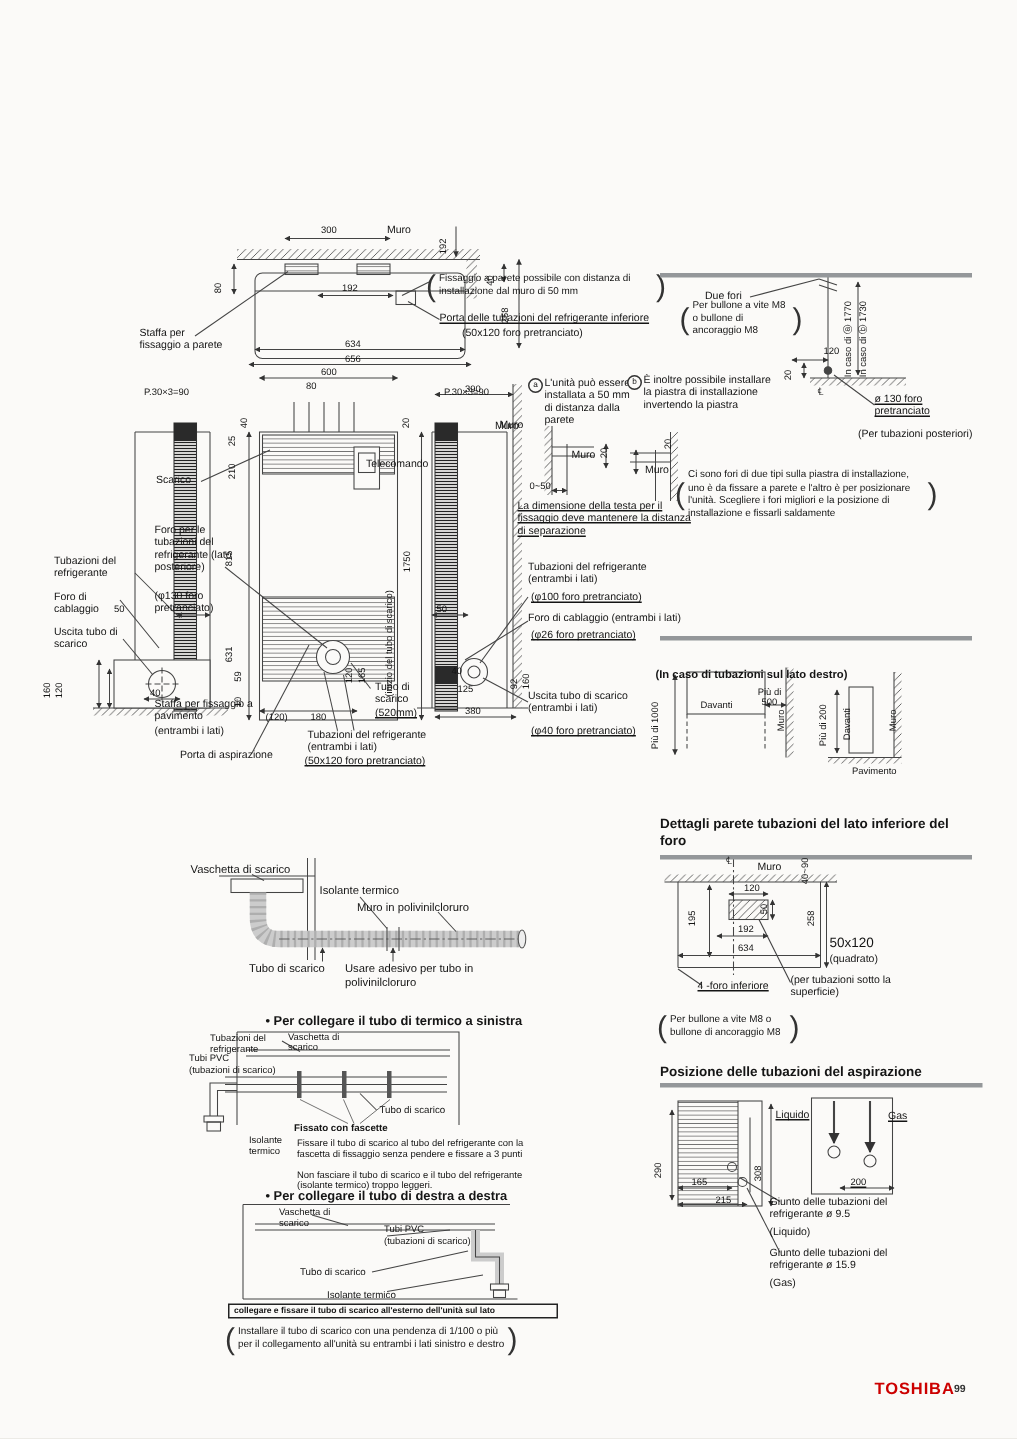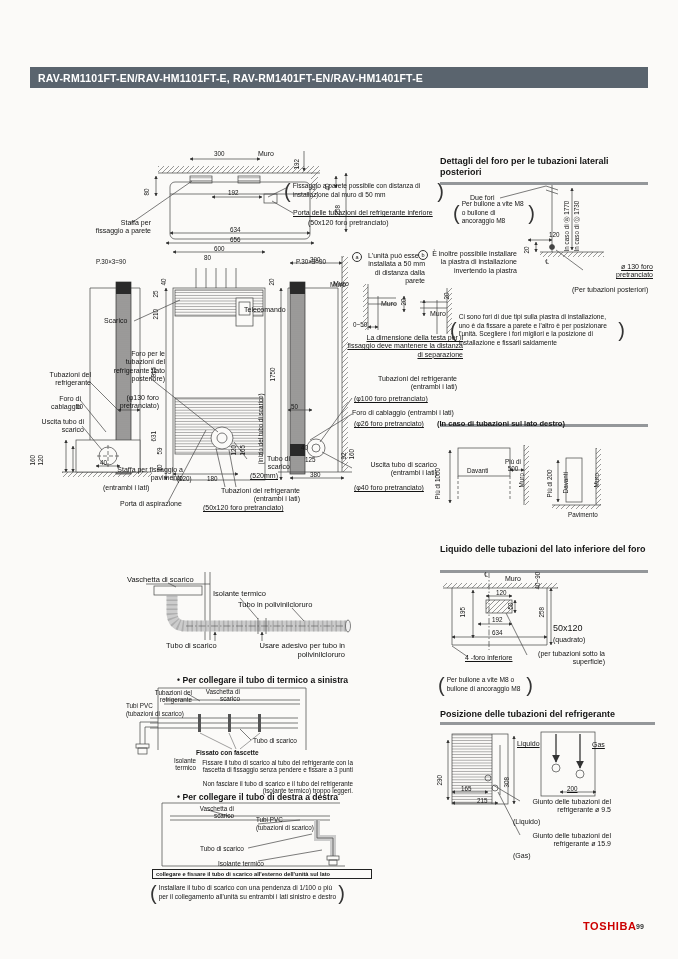--- a/index.html
+++ b/index.html
@@ -3,21 +3,21 @@
 <meta charset="utf-8">
 <style>
   html,body{margin:0;padding:0;background:#e9e7e4;}
   .page{position:relative;width:678px;height:959px;background:#fbfaf8;outline:1px solid #ddd9d4;
         font-family:"Liberation Sans",sans-serif;color:#151515;overflow:hidden;}
   .modelbar{position:absolute;left:30px;top:67px;width:618px;height:21px;background:#5a646e;
             color:#fff;font-weight:bold;font-size:10.5px;display:flex;align-items:center;
             padding-left:8px;box-sizing:border-box;letter-spacing:.2px;}
   svg.lines{position:absolute;left:0;top:0;width:678px;height:959px;}
   .lbl{position:absolute;font-size:7px;line-height:1.18;color:#141414;white-space:nowrap;}
-  .wrap{white-space:normal;text-align:right;}
+  .wrap{white-space:normal;}
   .dim{font-size:6.3px;}
   .v{transform-origin:0 100%;transform:rotate(-90deg);}
   .b{font-weight:bold;}
   .ul{text-decoration:underline;}
   .ptitle{position:absolute;font-weight:bold;font-size:9px;line-height:1.25;width:208px;white-space:normal;}
   .prule{position:absolute;height:2.5px;background:#94979a;width:208px;}
   .btitle{position:absolute;font-weight:bold;font-size:8.6px;white-space:nowrap;}
   .note{position:absolute;display:flex;align-items:center;font-size:6.6px;line-height:1.3;}
   .note::before{content:"(";font-size:20px;font-weight:200;color:#333;margin-right:2px;}
   .note::after{content:")";font-size:20px;font-weight:200;color:#333;margin-left:2px;}
@@ -25,23 +25,20 @@
   .circ{position:absolute;width:8px;height:8px;border:1px solid #333;border-radius:50%;
         font-size:5.5px;line-height:8px;text-align:center;background:#fbfaf8;}
   .brand{position:absolute;left:583px;top:920px;color:#cc0000;font-weight:bold;font-size:11px;letter-spacing:.6px;}
   .pageno{position:absolute;left:636px;top:923px;font-size:7px;font-weight:bold;color:#333;}
 </style>
 </head>
 <body>
 
 <div class="page">
 
-  <div class="modelbar">
-    <span>RAV-RM1101FT-EN/RAV-HM1101FT-E, RAV-RM1401FT-EN/RAV-HM1401FT-E</span>
-  </div>
 
   <svg class="lines" viewBox="0 0 678 959">
     <defs>
       <pattern id="h" width="5" height="5" patternUnits="userSpaceOnUse">
           <path d="M0,5 L5,0" stroke="#555" stroke-width="0.6"></path>
         </pattern>
       <pattern id="g" width="4" height="2.8" patternUnits="userSpaceOnUse">
           <line x1="0" y1="1.4" x2="4" y2="1.4" stroke="#555" stroke-width="0.5"></line>
         </pattern>
       <pattern id="p" width="4" height="2" patternUnits="userSpaceOnUse">
@@ -338,84 +335,83 @@
   <span class="lbl dim" style="left:353px;top:321px">0~50</span>
   <span class="lbl wrap ul" style="left:345px;top:334px;width:118px">La dimensione della testa per il fissaggio deve mantenere la distanza di separazione</span>
 
   <span class="lbl wrap" style="left:352px;top:375px;width:105px">Tubazioni del refrigerante (entrambi i lati)</span>
   <span class="lbl ul" style="left:354px;top:395px">(φ100 foro pretranciato)</span>
   <span class="lbl" style="left:352px;top:409px">Foro di cablaggio (entrambi i lati)</span>
   <span class="lbl ul" style="left:354px;top:420px">(φ26 foro pretranciato)</span>
   <span class="lbl wrap" style="left:352px;top:461px;width:85px">Uscita tubo di scarico (entrambi i lati)</span>
   <span class="lbl ul" style="left:354px;top:484px">(φ40 foro pretranciato)</span>
 
-  <div class="ptitle" style="left:440px;top:156px">Dettagli del foro per le tubazioni laterali posteriori</div>
   <div class="prule" style="left:440px;top:182px"></div>
   <span class="lbl" style="left:470px;top:194px">Due fori</span>
   <div class="note" style="left:453px;top:200px;width:82px">
     <span>Per bullone a vite M8 o bullone di ancoraggio M8</span>
   </div>
   <span class="lbl dim v" style="left:570px;top:244px">In caso di ⓐ 1770</span>
   <span class="lbl dim v" style="left:580px;top:244px">In caso di ⓑ 1730</span>
   <span class="lbl dim" style="left:549px;top:231px">120</span>
   <span class="lbl dim v" style="left:530px;top:246px">20</span>
   <span class="lbl" style="left:545px;top:258px">℄</span>
   <span class="lbl wrap ul" style="left:583px;top:263px;width:70px">ø 130 foro pretranciato</span>
   <span class="lbl" style="left:572px;top:286px">(Per tubazioni posteriori)</span>
   <div class="note" style="left:450px;top:313px;width:175px">
     <span>Ci sono fori di due tipi sulla piastra di installazione, uno è da fissare a parete e l'altro è per posizionare l'unità. Scegliere i fori migliori e la posizione di installazione e fissarli saldamente</span>
   </div>
 
   <div class="prule" style="left:440px;top:424px"></div>
-  <span class="lbl b" style="left:437px;top:420px;font-size:7.5px">(In caso di tubazioni sul lato destro)</span>
+  <span class="lbl b" style="left:437px;top:446px;font-size:7.5px">(In caso di tubazioni sul lato destro)</span>
   <span class="lbl dim v" style="left:441px;top:492px">Più di 1000</span>
   <span class="lbl dim" style="left:467px;top:467px">Davanti</span>
   <span class="lbl dim wrap" style="left:502px;top:458px;width:22px;text-align:center">Più di 500</span>
   <span class="lbl dim v" style="left:525px;top:480px">Muro</span>
   <span class="lbl dim v" style="left:553px;top:490px">Più di 200</span>
   <span class="lbl dim v" style="left:569px;top:486px">Davanti</span>
   <span class="lbl dim v" style="left:600px;top:480px">Muro</span>
   <span class="lbl dim" style="left:568px;top:511px">Pavimento</span>
 
-  <div class="ptitle" style="left:440px;top:544px">Liquido delle tubazioni del lato inferiore del foro</div>
+  <div class="ptitle" style="left:440px;top:544px">Dettagli parete tubazioni del lato inferiore del foro</div>
   <div class="prule" style="left:440px;top:570px"></div>
   <span class="lbl" style="left:484px;top:571px">℄</span>
   <span class="lbl" style="left:505px;top:575px">Muro</span>
   <span class="lbl dim v" style="left:541px;top:582px">40~90</span>
   <span class="lbl dim v" style="left:466px;top:610px">195</span>
   <span class="lbl dim" style="left:496px;top:589px">120</span>
   <span class="lbl dim v" style="left:514px;top:602px">50</span>
   <span class="lbl dim v" style="left:545px;top:610px">258</span>
   <span class="lbl dim" style="left:492px;top:616px">192</span>
   <span class="lbl dim" style="left:492px;top:629px">634</span>
   <span class="lbl" style="left:553px;top:623px;font-size:9px">50x120</span>
   <span class="lbl" style="left:553px;top:636px">(quadrato)</span>
   <span class="lbl ul" style="left:465px;top:654px">4 -foro inferiore</span>
   <span class="lbl wrap" style="left:527px;top:650px;width:78px">(per tubazioni sotto la superficie)</span>
   <div class="note" style="left:438px;top:672px;width:95px">
     <span>Per bullone a vite M8 o bullone di ancoraggio M8</span>
   </div>
 
-  <div class="ptitle" style="left:440px;top:709px;width:215px">Posizione delle tubazioni del refrigerante</div>
+  <div class="ptitle" style="left:440px;top:709px;width:215px">Posizione delle tubazioni del aspirazione</div>
   <div class="prule" style="left:440px;top:722px;width:215px"></div>
   <span class="lbl dim v" style="left:443px;top:778px">290</span>
   <span class="lbl dim v" style="left:510px;top:780px">308</span>
   <span class="lbl dim" style="left:461px;top:785px">165</span>
   <span class="lbl dim" style="left:477px;top:797px">215</span>
   <span class="lbl ul" style="left:517px;top:740px">Liquido</span>
   <span class="lbl ul" style="left:592px;top:741px">Gas</span>
   <span class="lbl dim ul" style="left:567px;top:785px">200</span>
   <span class="lbl wrap" style="left:513px;top:798px;width:98px">Giunto delle tubazioni del refrigerante ø 9.5</span>
   <span class="lbl" style="left:513px;top:818px">(Liquido)</span>
   <span class="lbl wrap" style="left:513px;top:832px;width:98px">Giunto delle tubazioni del refrigerante ø 15.9</span>
   <span class="lbl" style="left:513px;top:852px">(Gas)</span>
 
   <span class="lbl" style="left:127px;top:576px;font-size:7.5px">Vaschetta di scarico</span>
   <span class="lbl" style="left:213px;top:590px;font-size:7.5px">Isolante termico</span>
-  <span class="lbl" style="left:238px;top:601px;font-size:7.5px">Tubo in polivinilcloruro</span>
+  <span class="lbl" style="left:238px;top:601px;font-size:7.5px">Muro in polivinilcloruro</span>
   <span class="lbl" style="left:166px;top:642px;font-size:7.5px">Tubo di scarico</span>
   <span class="lbl wrap" style="left:230px;top:642px;width:115px;font-size:7.5px">Usare adesivo per tubo in polivinilcloruro</span>
 
   <div class="btitle" style="left:177px;top:675px">• Per collegare il tubo di termico a sinistra</div>
   <span class="lbl wrap" style="left:140px;top:689px;width:52px;font-size:6.3px">Tubazioni del refrigerante</span>
   <span class="lbl wrap" style="left:192px;top:688px;width:48px;font-size:6.3px">Vaschetta di scarico</span>
   <span class="lbl" style="left:126px;top:702px;font-size:6.3px">Tubi PVC</span>
   <span class="lbl" style="left:126px;top:710px;font-size:6.3px">(tubazioni di scarico)</span>
   <span class="lbl" style="left:253px;top:737px;font-size:6.5px">Tubo di scarico</span>
   <span class="lbl b" style="left:196px;top:749px;font-size:6.5px">Fissato con fascette</span>

